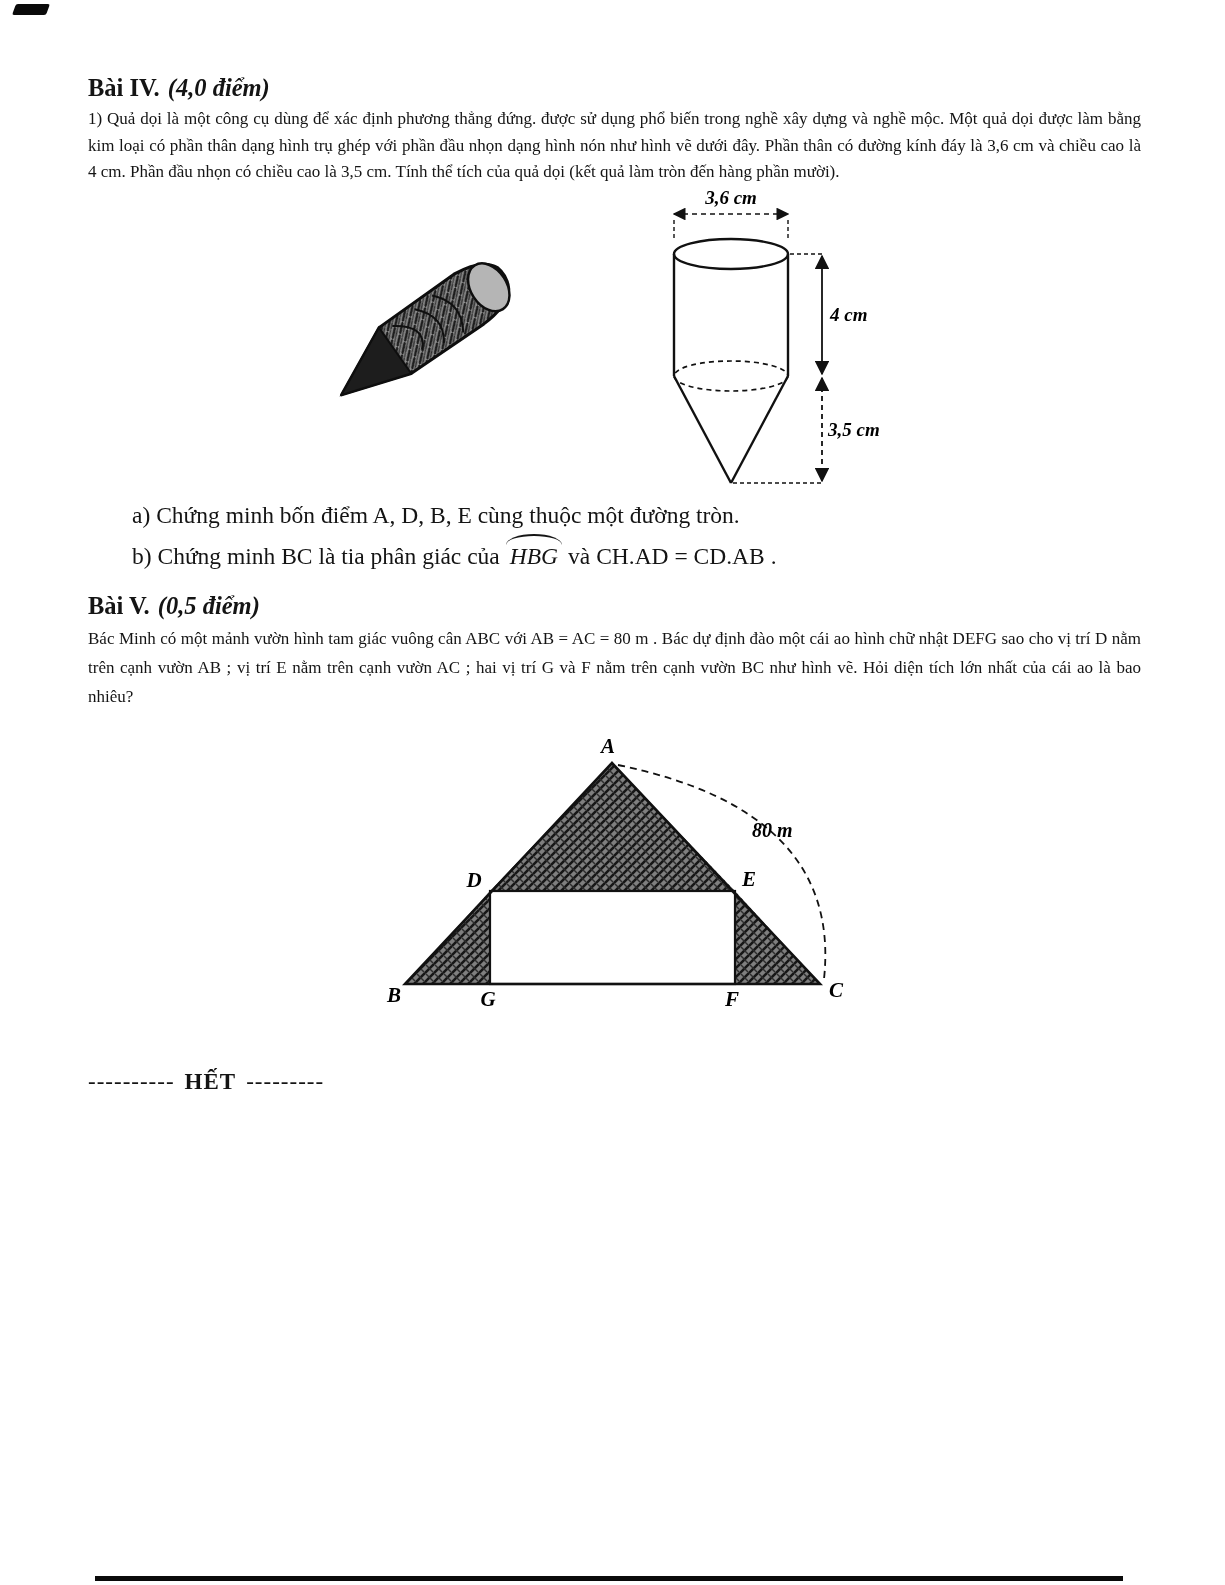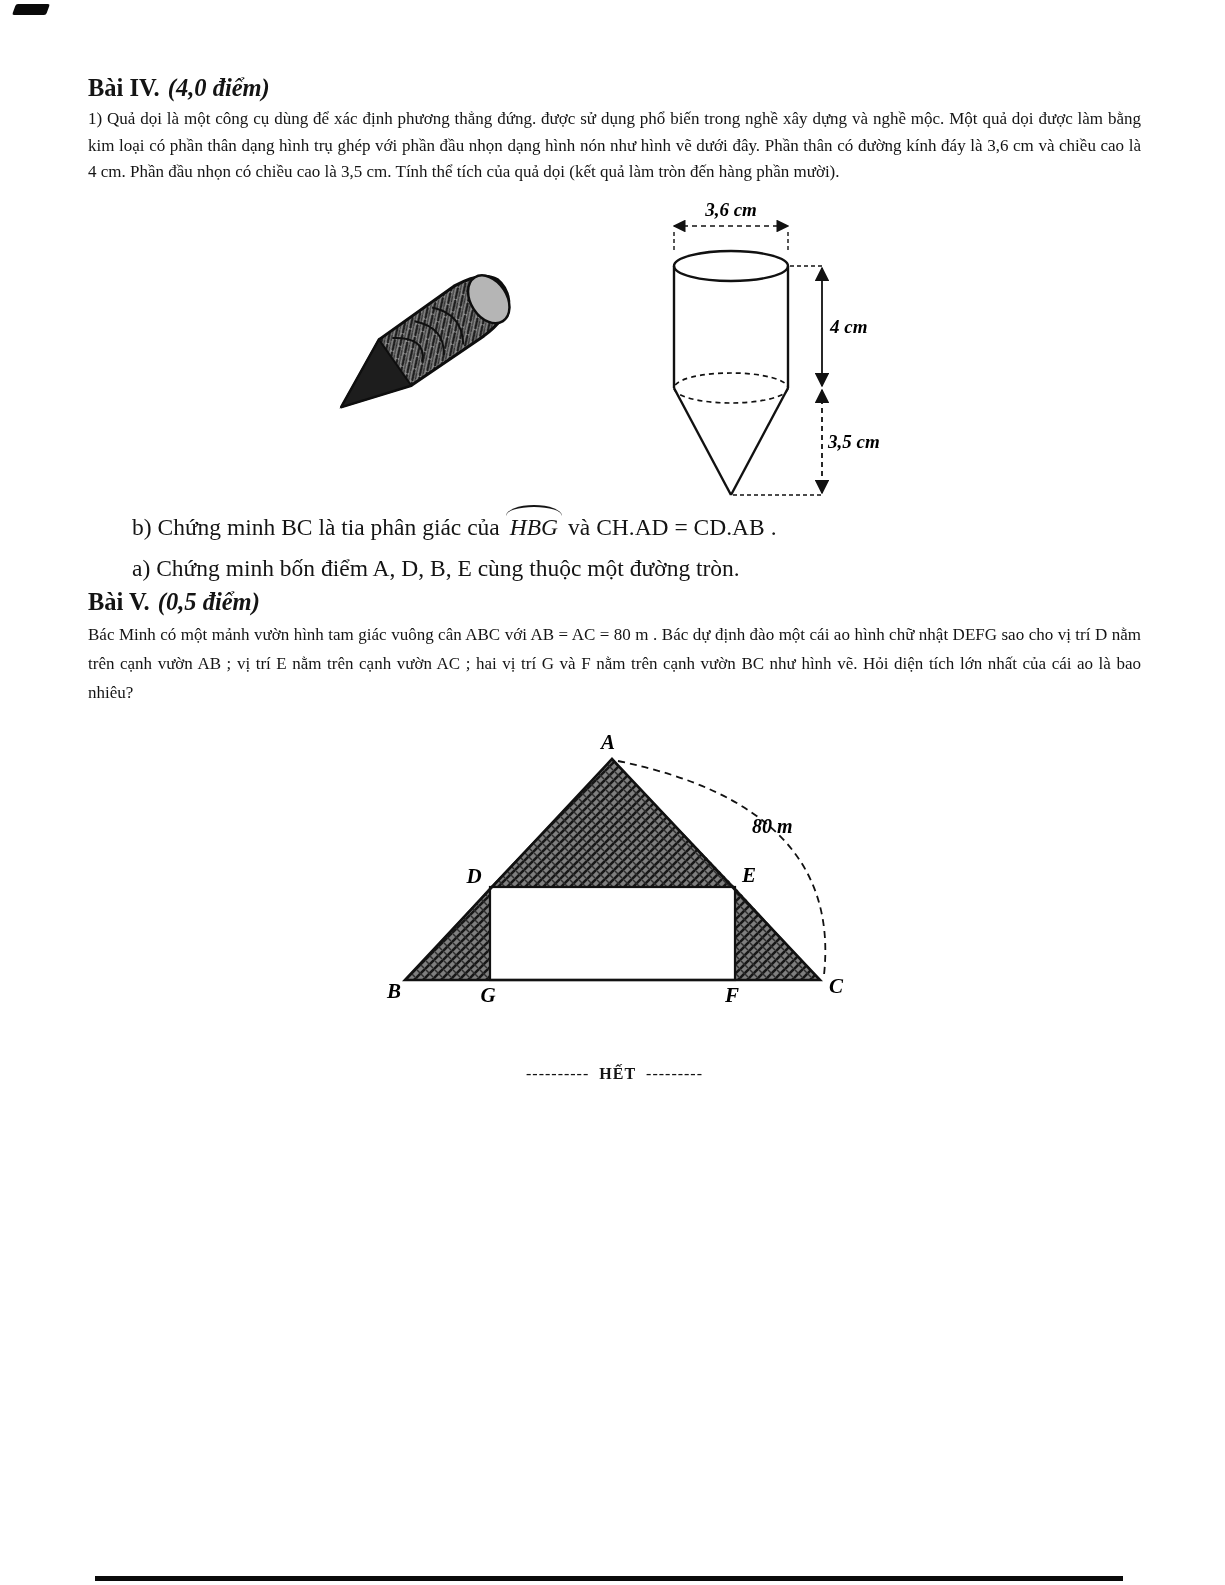--- a/index.html
+++ b/index.html
@@ -9,26 +9,26 @@
   }
   .page{position:absolute;inset:0;padding:74px 84px 0 88px;box-sizing:border-box;}
   .sec-head{font-size:24.5px;font-weight:bold;margin:0 0 4px 0;}
   .sec-head .pts{font-style:italic;margin-left:8px;}
   p.body{font-size:17px;line-height:1.56;text-align:justify;margin:0;}
   p.spaced{line-height:1.72;}
   p.part{font-size:23.5px;line-height:1.66;text-align:left;margin:2px 0 0 0;padding-left:44px;}
   .overarc{position:relative;font-style:italic;margin:0 7px 0 7px;padding:0 3px;display:inline-block;}
   .overarc::before{content:"";position:absolute;left:-1px;right:-1px;top:-3px;height:9px;
     border-top:2px solid #151515;border-radius:50% 50% 0 0 / 100% 100% 0 0;}
-  .fig1{position:relative;height:302px;margin-top:18px;text-align:right;}
+  .fig1{position:relative;height:302px;margin-top:6px;text-align:right;}
   .fig1 .sketch{position:absolute;left:200px;top:62px;}
   .fig1 .diagram{position:absolute;left:528px;top:-2px;}
   .fig2{position:relative;height:272px;margin-top:28px;}
   .fig2 svg{position:absolute;left:292px;top:0;}
-  .footer{margin-top:58px;text-align:center;font-size:16px;}
+  .footer{margin-top:58px;font-size:23px;}
   .footer .het{font-weight:bold;margin:0 10px;letter-spacing:1px;}
   .footer .dash{letter-spacing:1px;}
   .artifact-top{position:absolute;left:14px;top:4px;width:34px;height:11px;background:#0a0a0a;
     border-radius:2px;transform:skewX(-20deg);}
   .artifact-bottom{position:absolute;left:95px;bottom:4px;width:1028px;height:5px;background:#0a0a0a;}
   svg text{font-family:"Liberation Serif","DejaVu Serif",serif;font-weight:bold;font-style:italic;}
 </style>
 </head>
 <body>
 
@@ -83,26 +83,26 @@
       <line x1="206" y1="66" x2="206" y2="184" stroke="#111" stroke-width="1.8" marker-start="url(#arr)" marker-end="url(#arr)"></line>
       <text x="214" y="131" font-size="19" text-anchor="start">4 cm</text>
 
       <line x1="206" y1="188" x2="206" y2="291" stroke="#111" stroke-width="1.8" stroke-dasharray="5 4" marker-start="url(#arr)" marker-end="url(#arr)"></line>
       <line x1="117" y1="293" x2="206" y2="293" stroke="#111" stroke-width="1.4" stroke-dasharray="4 3"></line>
       <text x="212" y="246" font-size="19" text-anchor="start">3,5 cm</text>
     </svg>
   </div>
 
 
+  <p class="part">a) Chứng minh bốn điểm A, D, B, E cùng thuộc một đường tròn.</p>
+
   <p class="part"><span>b) Chứng minh BC là tia phân giác của</span><span class="overarc">HBG</span><span>và CH.AD = CD.AB .</span></p>
 
-  <p class="part">a) Chứng minh bốn điểm A, D, B, E cùng thuộc một đường tròn.</p>
 
-
-  <h2 class="sec-head" style=""><span>Bài V.</span><span class="pts">(0,5 điểm)</span></h2>
+  <h2 class="sec-head" style="margin-top:16px;"><span>Bài V.</span><span class="pts">(0,5 điểm)</span></h2>
 
   <p class="body spaced">Bác Minh có một mảnh vườn hình tam giác vuông cân ABC với AB = AC = 80 m . Bác dự định đào một cái ao hình chữ nhật DEFG sao cho vị trí D nằm trên cạnh vườn AB ; vị trí E nằm trên cạnh vườn AC ; hai vị trí G và F nằm trên cạnh vườn BC như hình vẽ. Hỏi diện tích lớn nhất của cái ao là bao nhiêu?</p>
 
   <div class="fig2">
     <svg width="480" height="272" viewBox="0 0 480 272">
       <defs>
         <pattern id="scrib" width="9" height="9" patternUnits="userSpaceOnUse">
           <rect width="9" height="9" fill="#7f7f7f"></rect>
           <path d="M0,9 L9,0" stroke="#161616" stroke-width="2.6"></path>
           <path d="M0,0 L9,9" stroke="#2e2e2e" stroke-width="1.5"></path>

